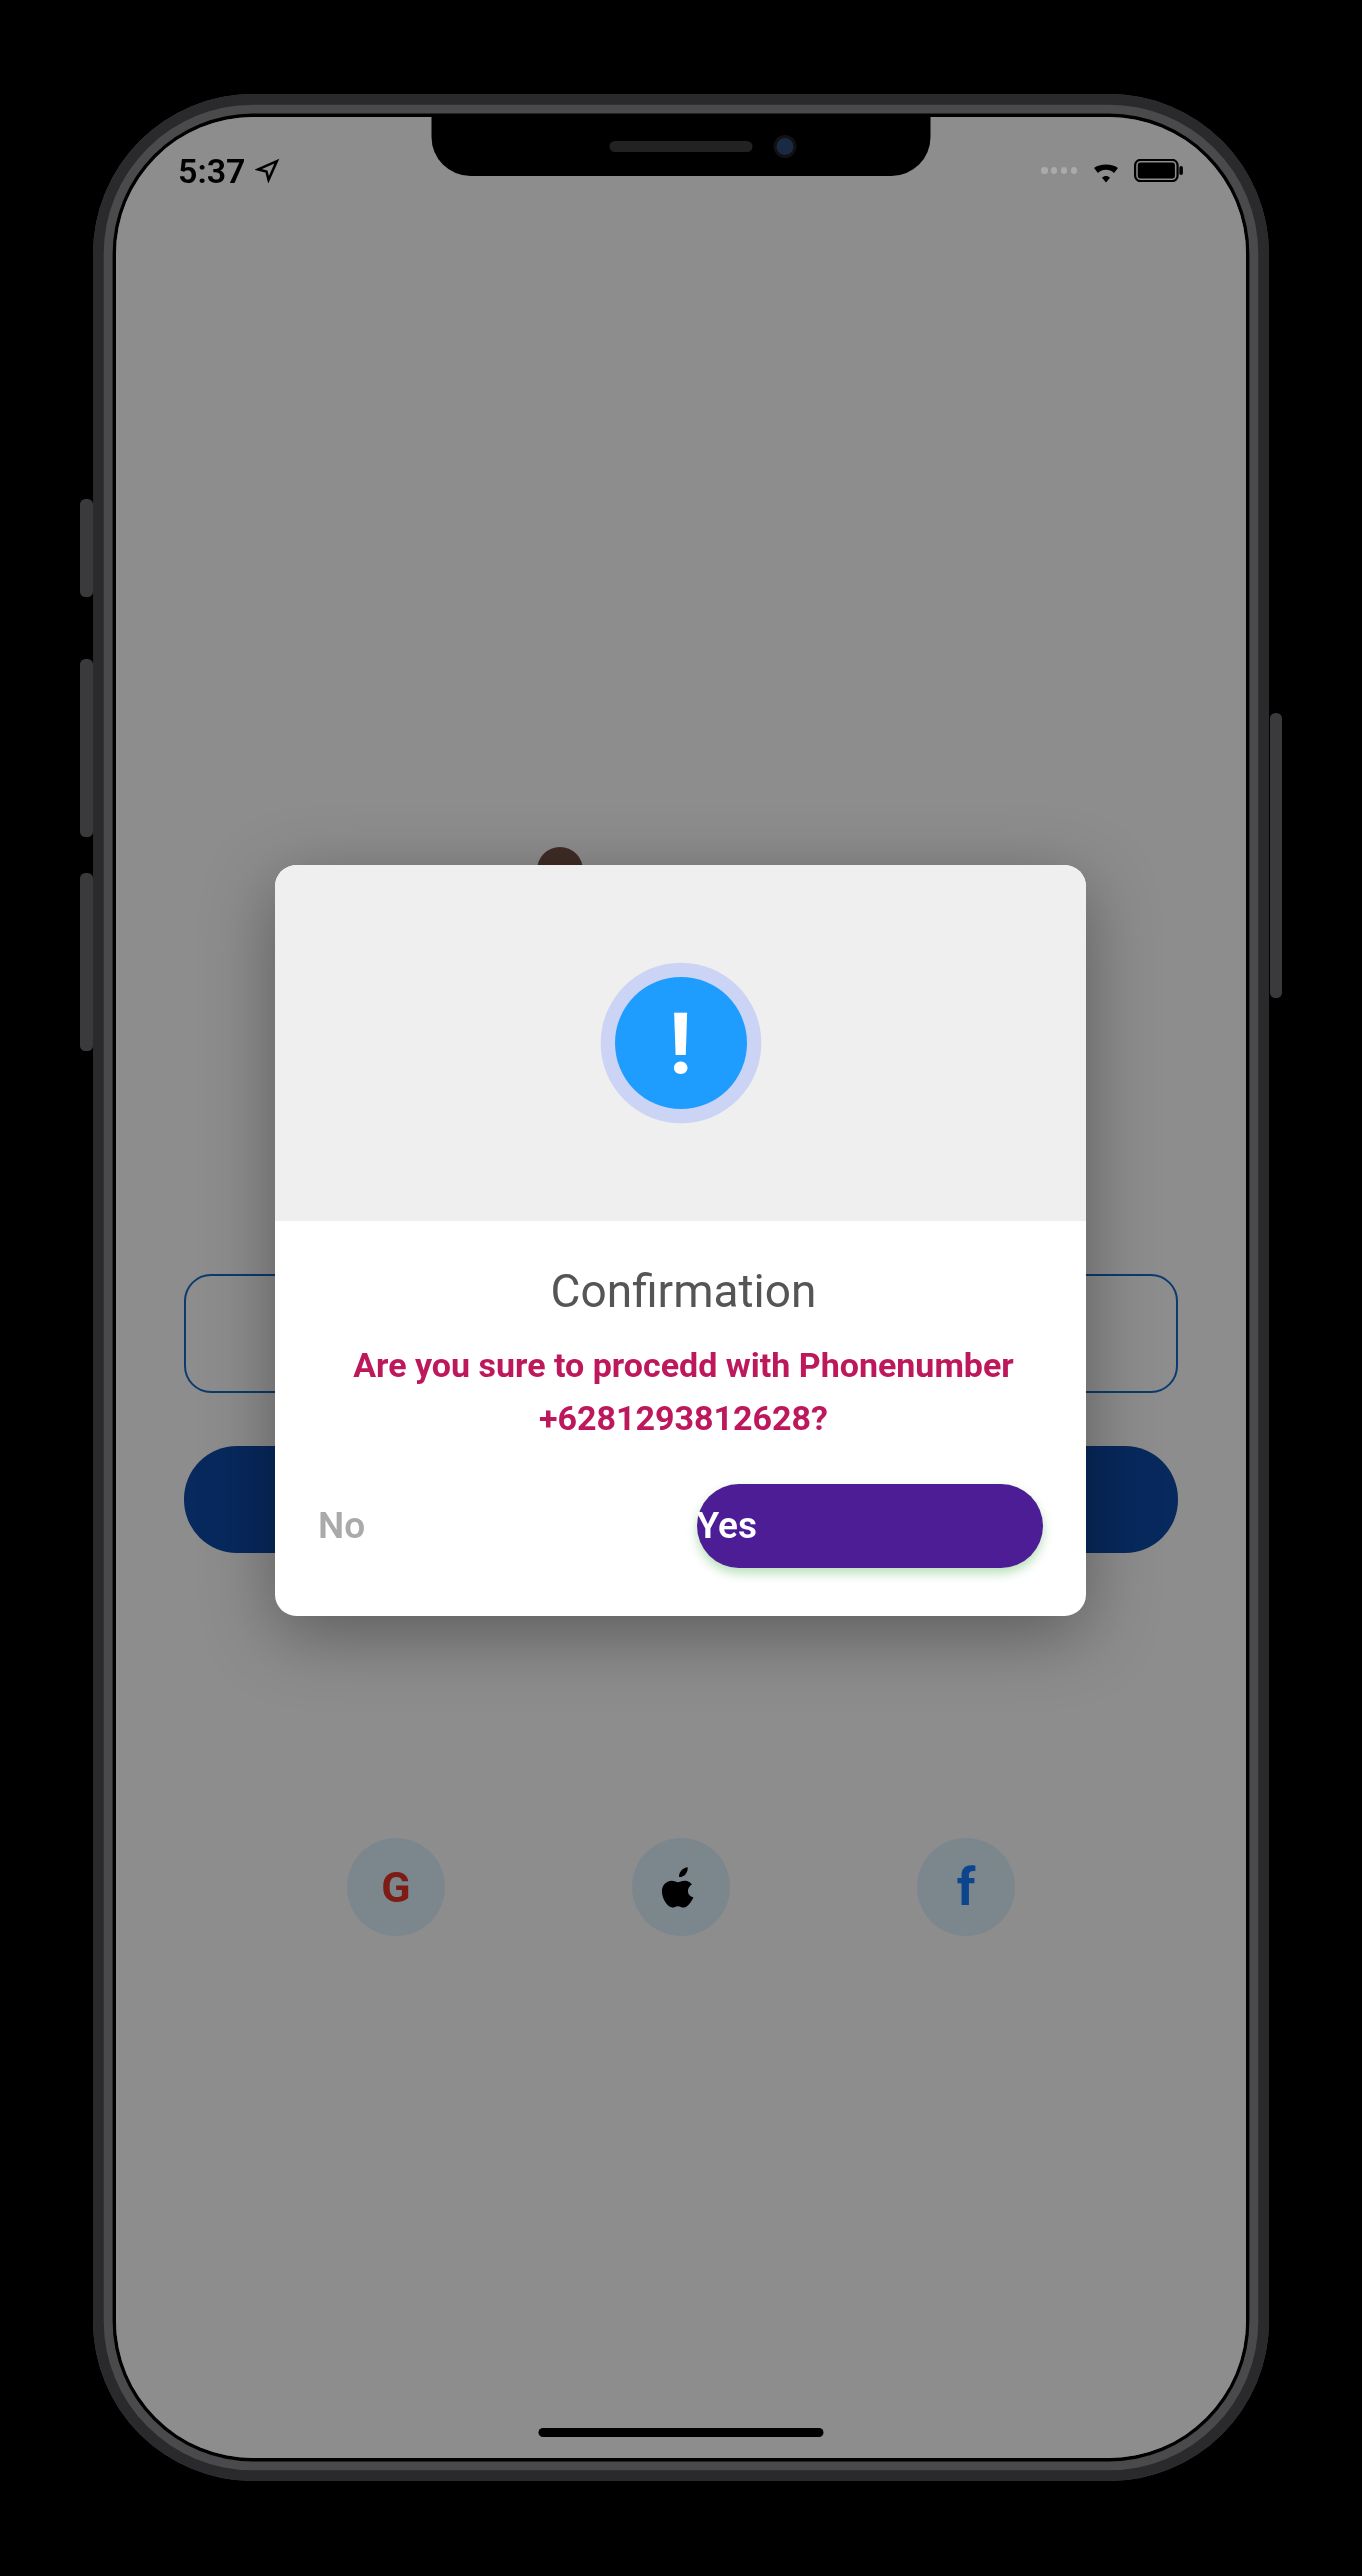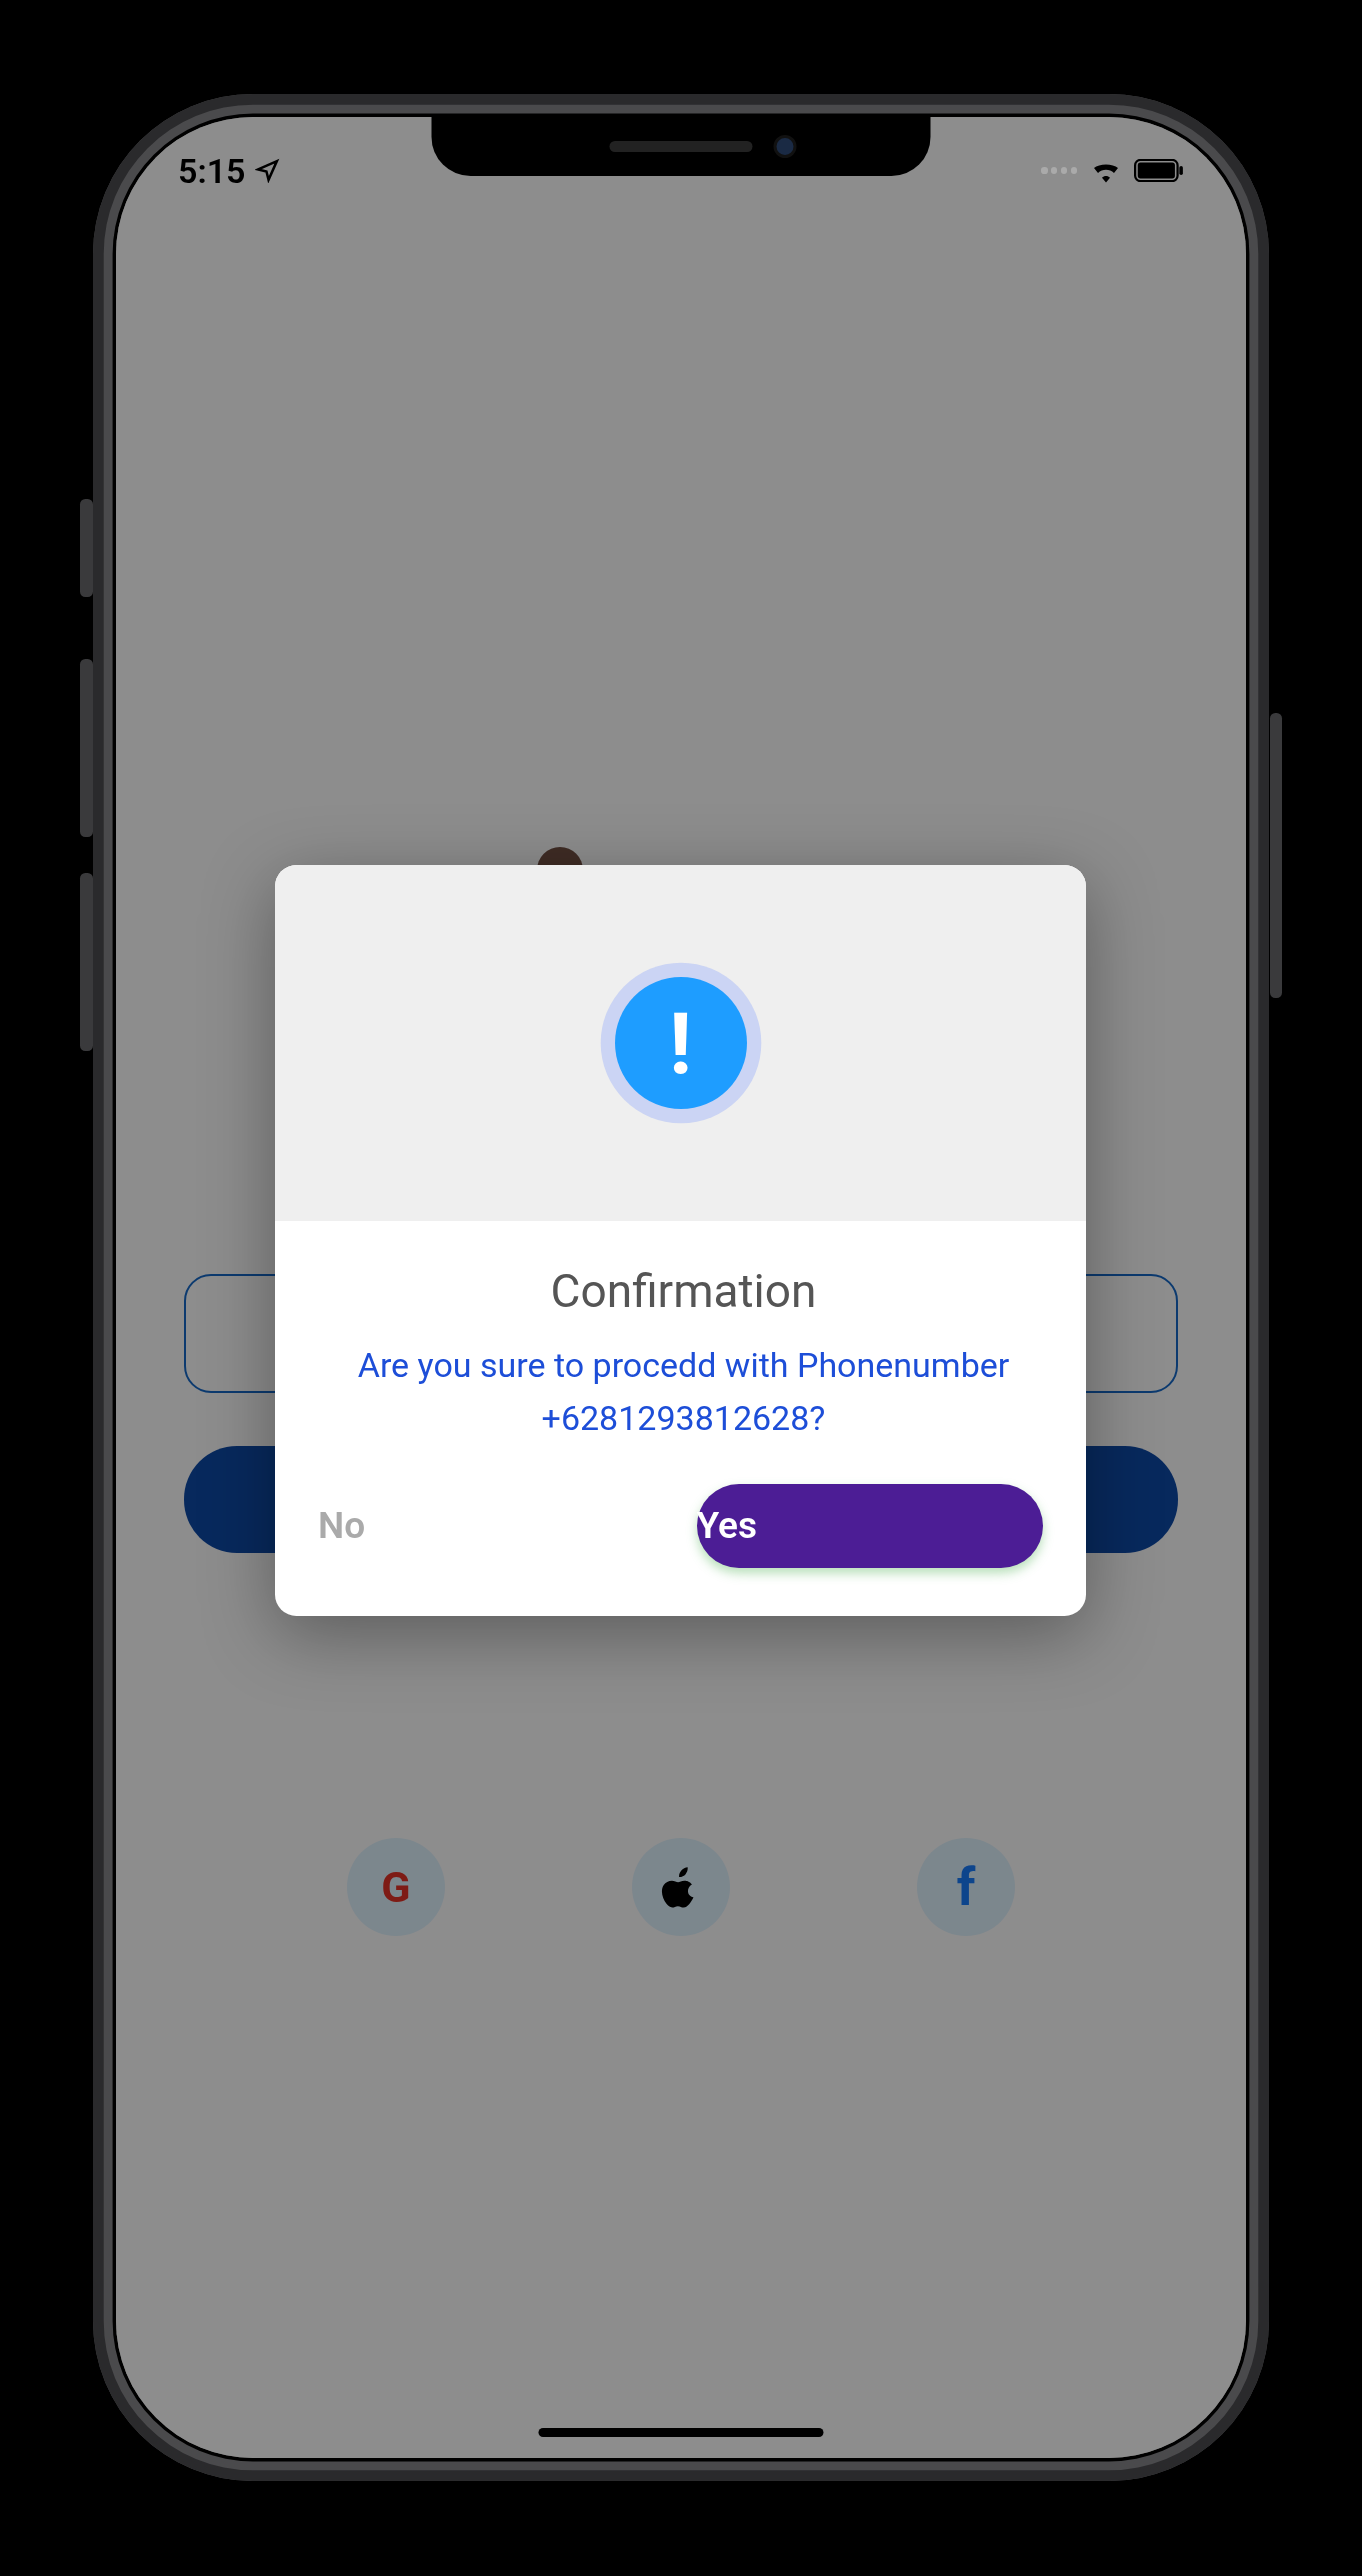--- a/index.html
+++ b/index.html
@@ -74,21 +74,21 @@
 }
 .modal-top { height:356px; background:#efefef; display:flex; align-items:center; justify-content:center; }
 .alert-icon {
   width:132px; height:132px; border-radius:50%; background:#1e9dff;
   display:flex; align-items:center; justify-content:center;
   box-shadow: 0 0 0 14.3px rgba(120,150,255,0.3);
   color:#fff; font-size:86px; font-weight:700;
 }
 .modal-body { padding:43px 16px 39px; text-align:center;margin-left:6px; }
 .modal-title { font-size:46px; color:#555; font-weight:400; margin-bottom:21.4px; }
-.modal-msg { font-size:34px; color:#1d4ed8; line-height:1.55; font-weight:400; }
+.modal-msg { font-size:34px; color:#be185d; line-height:1.55; font-weight:700; }
 .modal-actions { display:flex; padding:0 43px 48px; gap:32px; }
 .btn { flex:1; height:84px; border-radius:45px; border:none; font-size:37px; font-weight:600; cursor:pointer; display:flex; align-items:center; }
 .btn-no { background:transparent; color:#aaa; }
 .btn-yes { background:#4c1d95; color:#fff; box-shadow:0 5.3px 10.7px rgba(76,175,80,0.4); }
 
 
 .home-ind { position:absolute; bottom:21.4px; left:50%; transform:translateX(-50%); width:285px; height:9px; background:#000; border-radius:5.3px; z-index:220; }
 </style>
 </head>
 <body>
@@ -101,21 +101,21 @@
 <div class="phone">
   <div class="screen">
 
     <div class="notch">
       <div class="speaker"></div>
       <div class="camera"></div>
     </div>
 
     <div class="status">
       <div class="status-left">
-        <span>5:15</span>
+        <span>5:37</span>
         <svg width="25" height="25" viewBox="0 0 24 24" fill="none" stroke="#000" stroke-width="2.4">
             <path d="M3 11l18-8-8 18-2-8-8-2z"></path>
           </svg>
       </div>
       <div class="status-right">
         <div class="dots">
             <span></span>
             <span></span>
             <span></span>
             <span></span>

